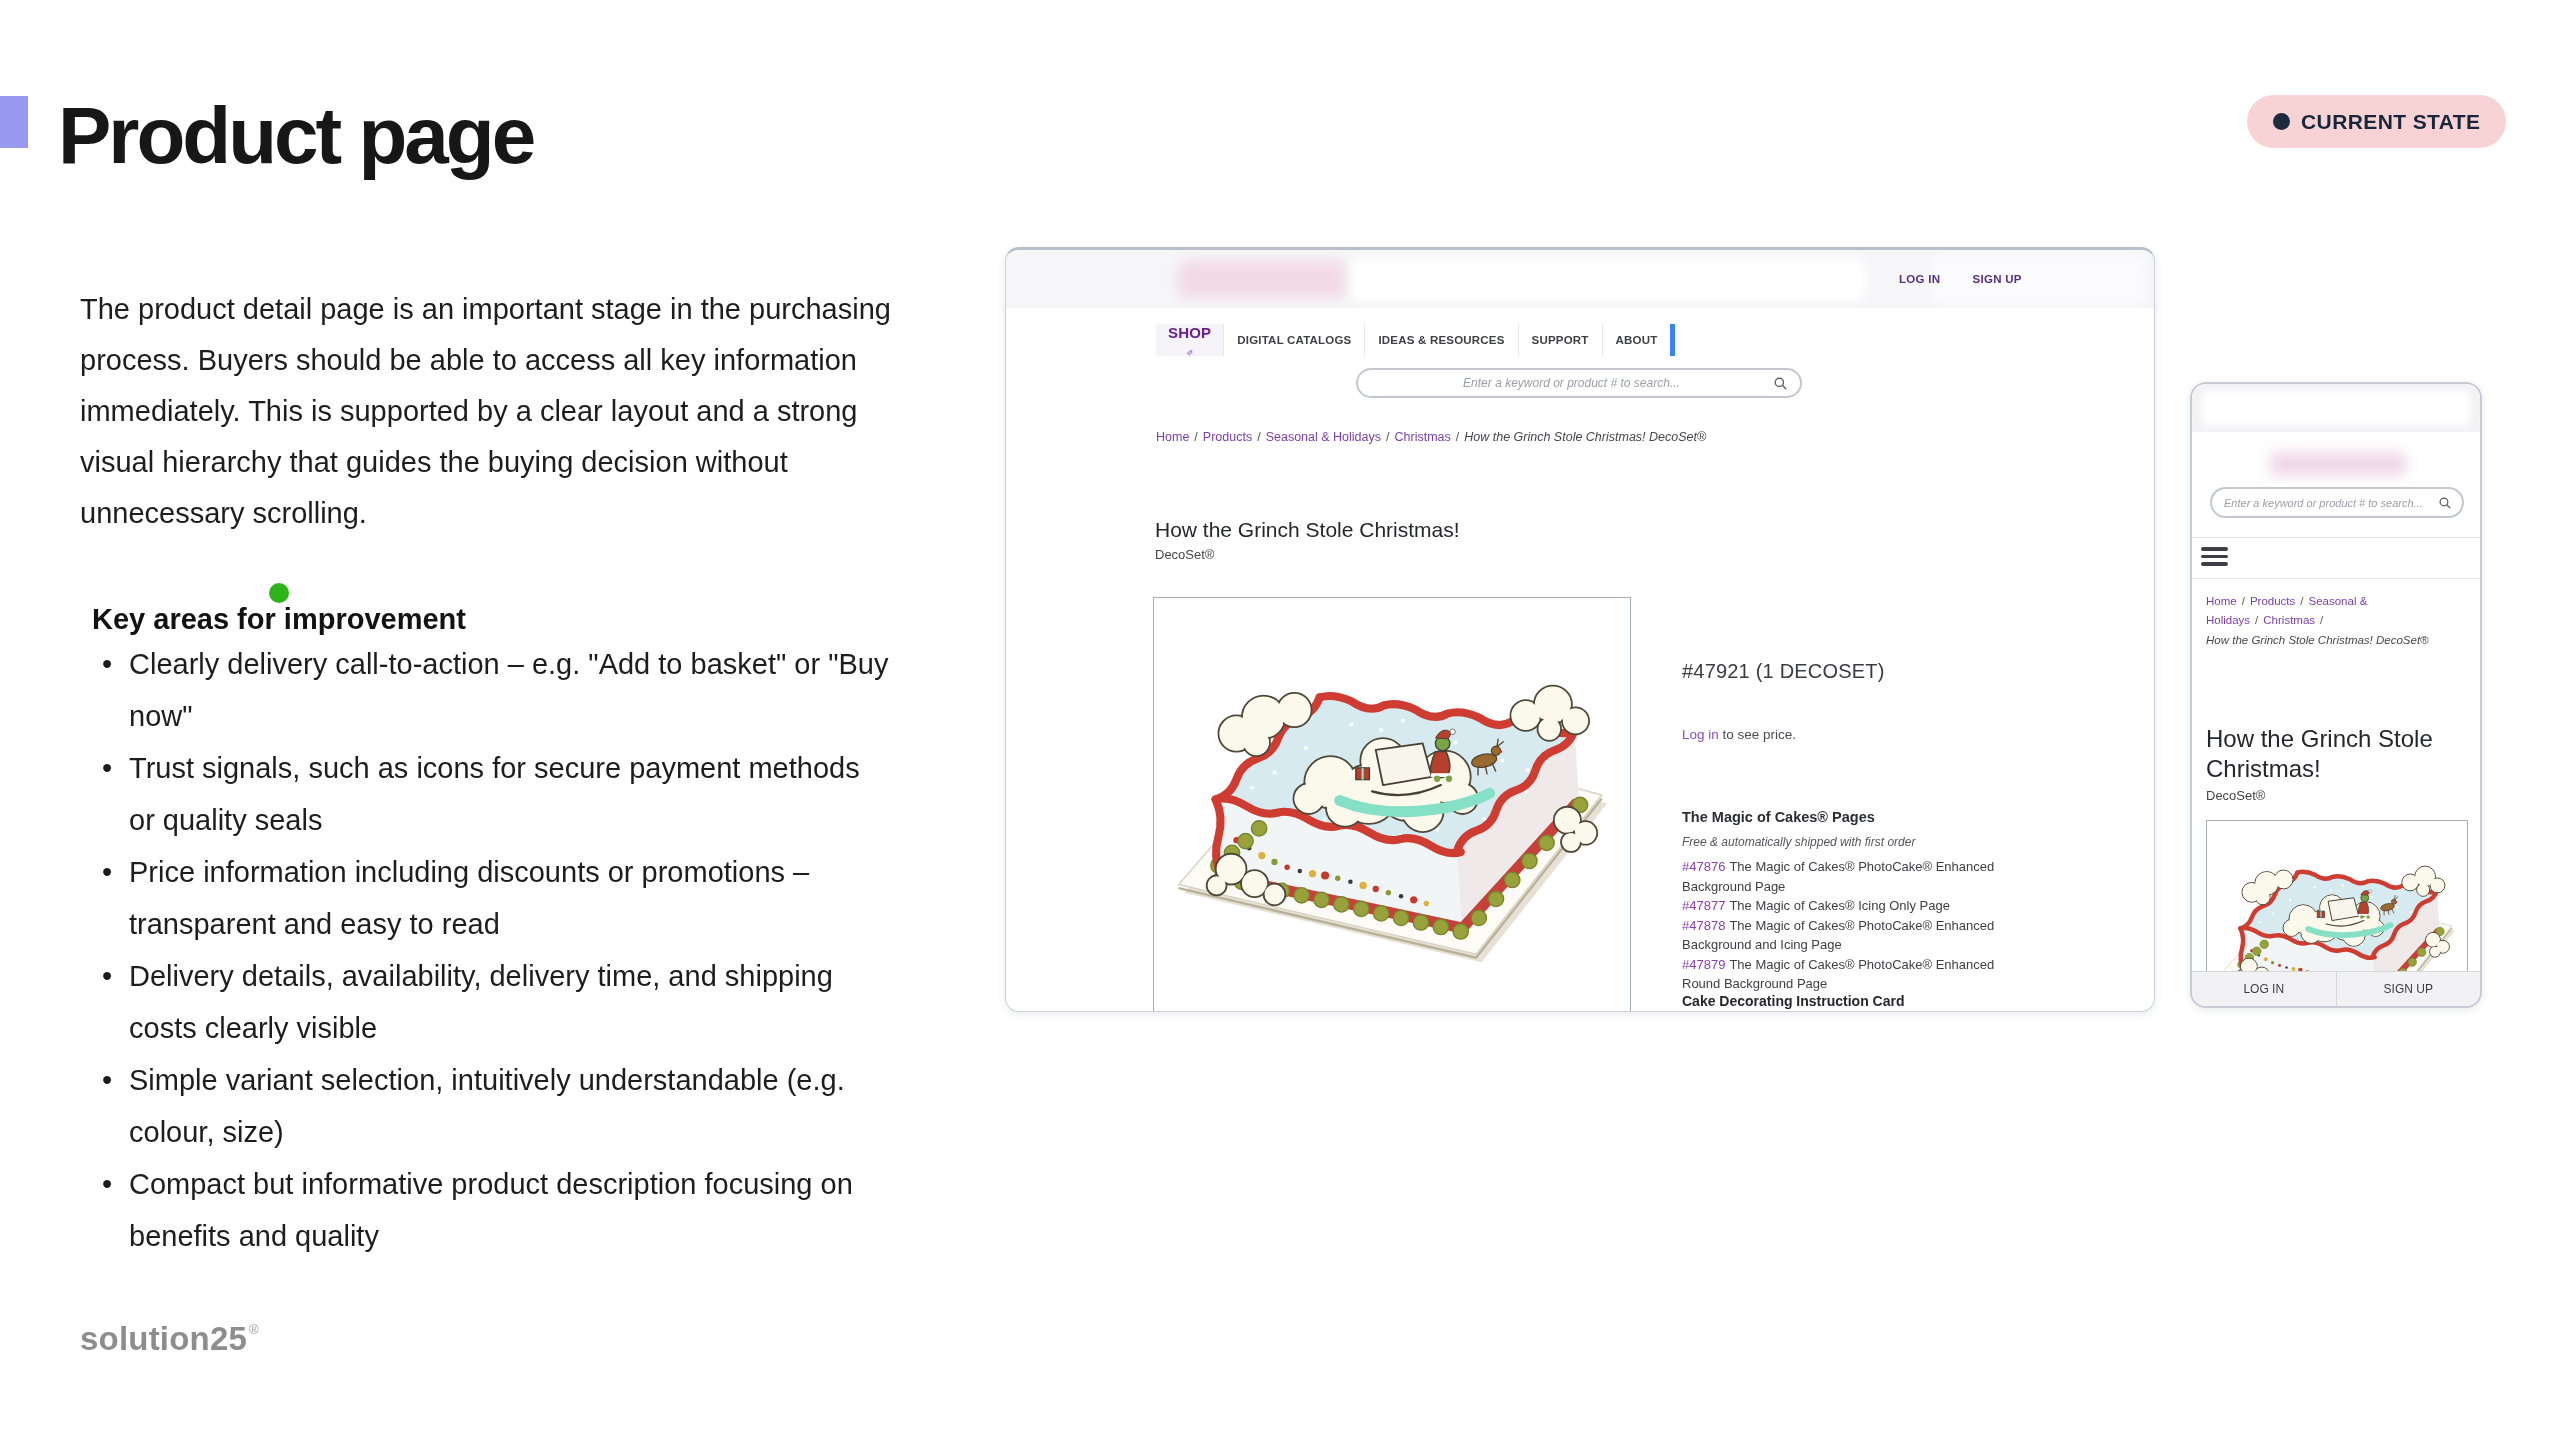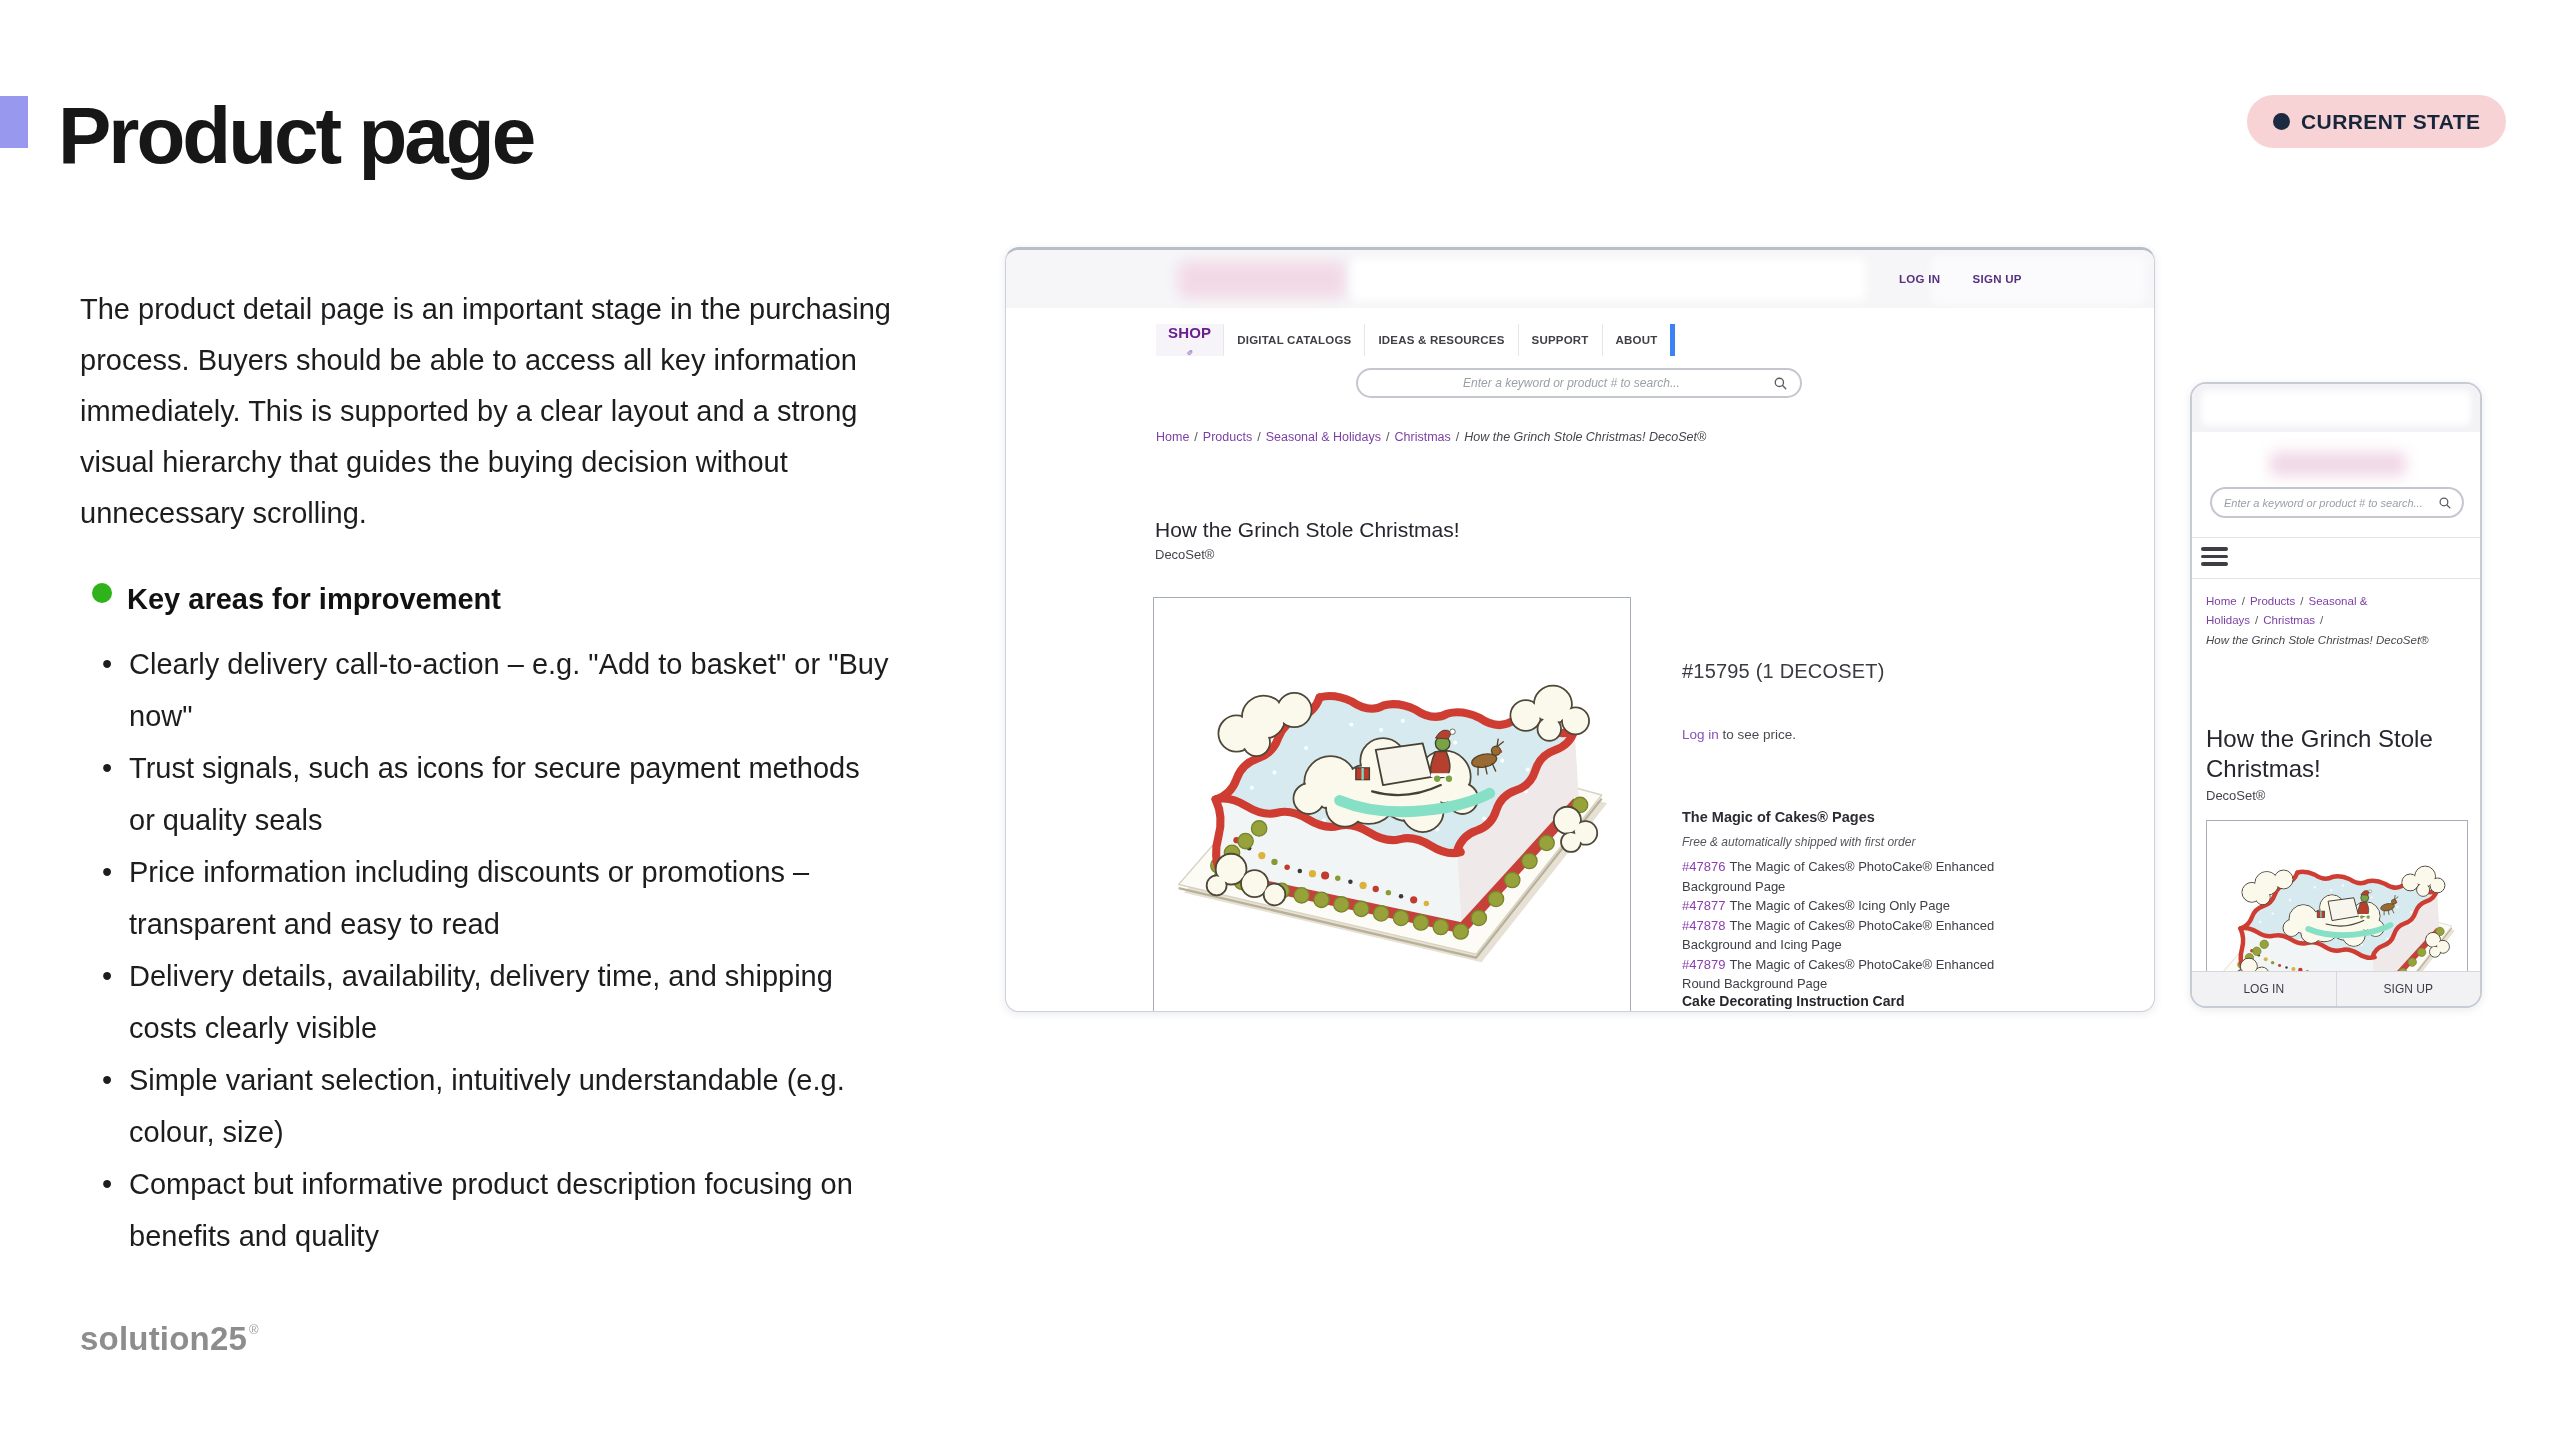--- a/index.html
+++ b/index.html
@@ -10,21 +10,21 @@
   .accent-square{position:absolute;left:0;top:96px;width:28px;height:52px;background:#9898ee;}
   .page-title{position:absolute;left:58px;top:30px;font-size:80px;font-weight:700;
               letter-spacing:-3px;color:#171717;line-height:1.3;}
   .state-badge{position:absolute;left:2247px;top:95px;height:53px;padding:0 26px;border-radius:27px;
                background:#f8d3d6;display:flex;align-items:center;gap:11px;}
   .state-badge .dot{width:17px;height:17px;border-radius:50%;background:#1c2b3f;}
   .state-badge .lbl{font-size:21px;font-weight:700;color:#17263a;letter-spacing:.4px;white-space:nowrap;}
 
   .intro{position:absolute;left:80px;top:255px;width:830px;font-size:29px;line-height:51px;color:#1d1d1f;}
 
-  .key-head{position:absolute;left:92px;top:583px;display:flex;gap:15px;}
+  .key-head{position:absolute;left:92px;top:583px;display:flex;align-items:center;flex-direction:column;}
   .green-dot{width:20px;height:20px;border-radius:50%;background:#2fb31b;flex:0 0 auto;}
   .key-title{font-size:29px;font-weight:700;color:#121212;}
 
   .bullets{position:absolute;left:100px;top:638px;width:790px;}
   .bullet{position:relative;padding-left:29px;font-size:29px;line-height:52px;color:#1d1d1f;}
   .bullet::before{content:"•";position:absolute;left:2px;top:0;color:#1d1d1f;}
 
   .brand{position:absolute;left:80px;top:1320px;font-size:33px;font-weight:600;color:#8d8d8d;letter-spacing:.2px;}
   .brand .mark{font-size:13px;vertical-align:16px;color:#9d9d9d;margin-left:2px;font-weight:400;}
 
@@ -340,21 +340,21 @@
 
     <div class="d-ptitle">How the Grinch Stole Christmas!</div>
     <div class="d-psub">DecoSet®</div>
 
     <div class="photo-box d-photo">
       <svg width="452" height="362" viewBox="0 0 500 400">
           <use href="#cake-art"></use>
         </svg>
     </div>
 
-    <div class="d-sku">#15795 (1 DECOSET)</div>
+    <div class="d-sku">#47921 (1 DECOSET)</div>
 
     <div class="d-loginline">
       <a>Log in</a><span> to see price.</span>
     </div>
 
     <div class="d-pages-h">The Magic of Cakes® Pages</div>
     <div class="d-pages-n">Free &amp; automatically shipped with first order</div>
 
     <div class="d-pages">
       <div><span class="num">#47876</span><span>The Magic of Cakes® PhotoCake® Enhanced Background Page</span></div>

